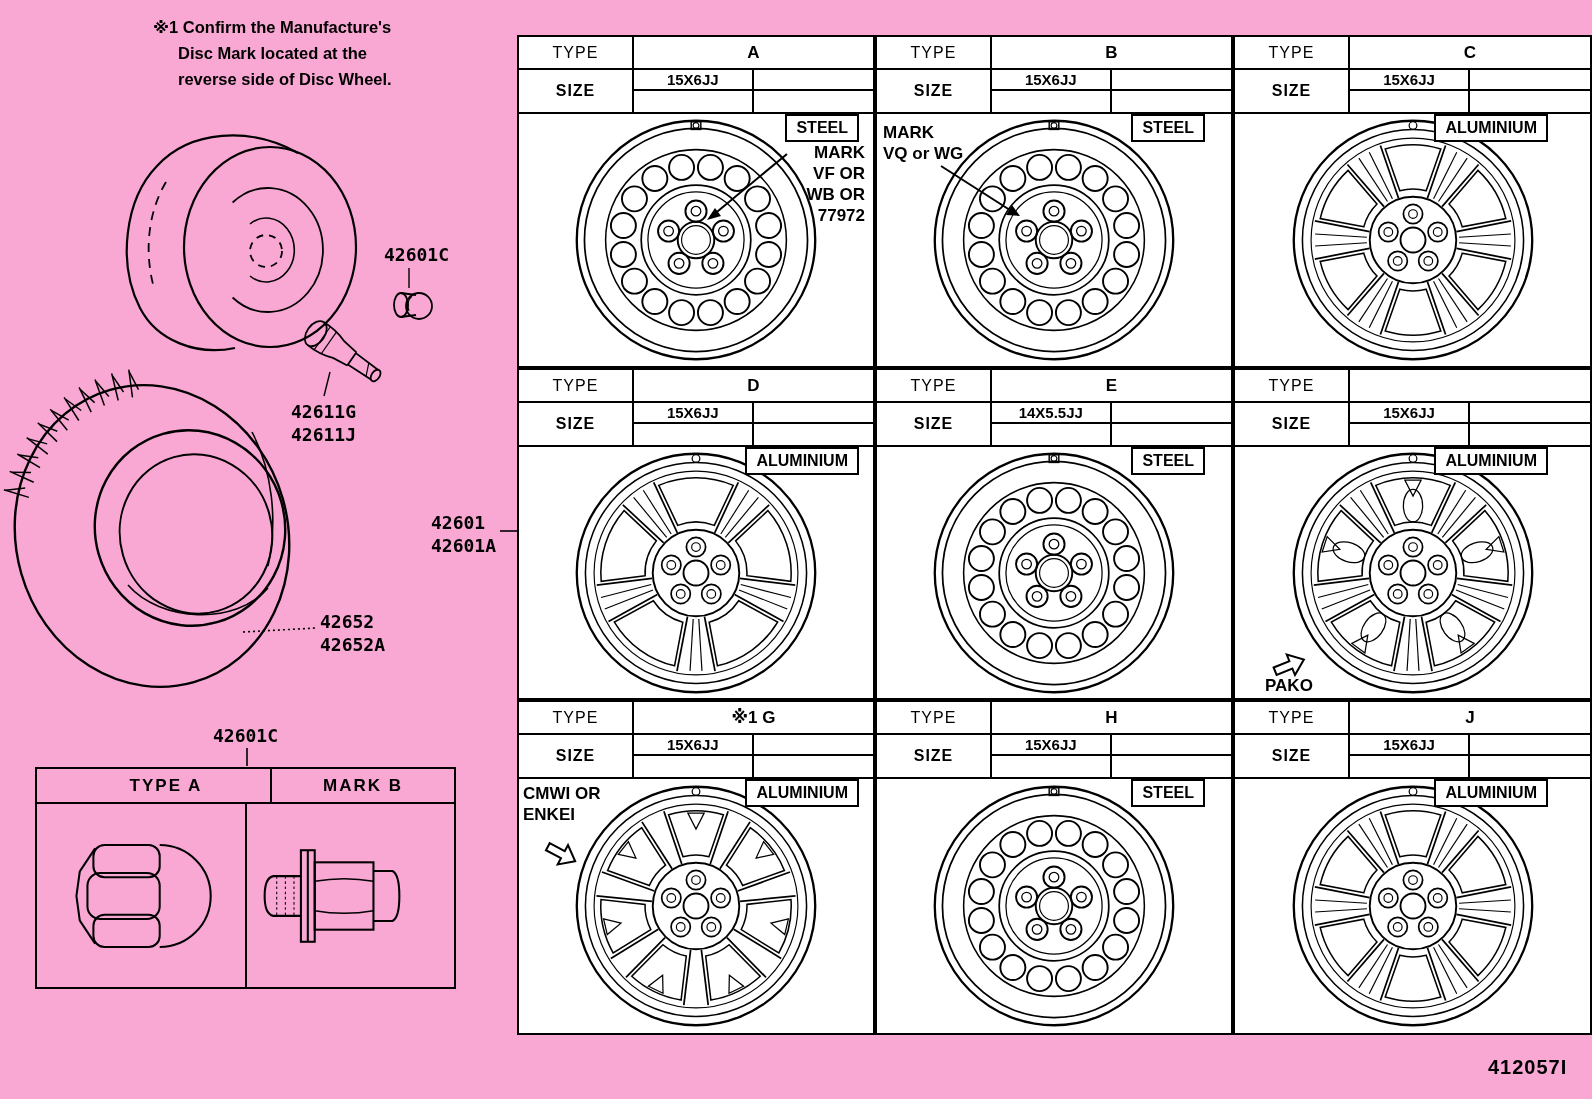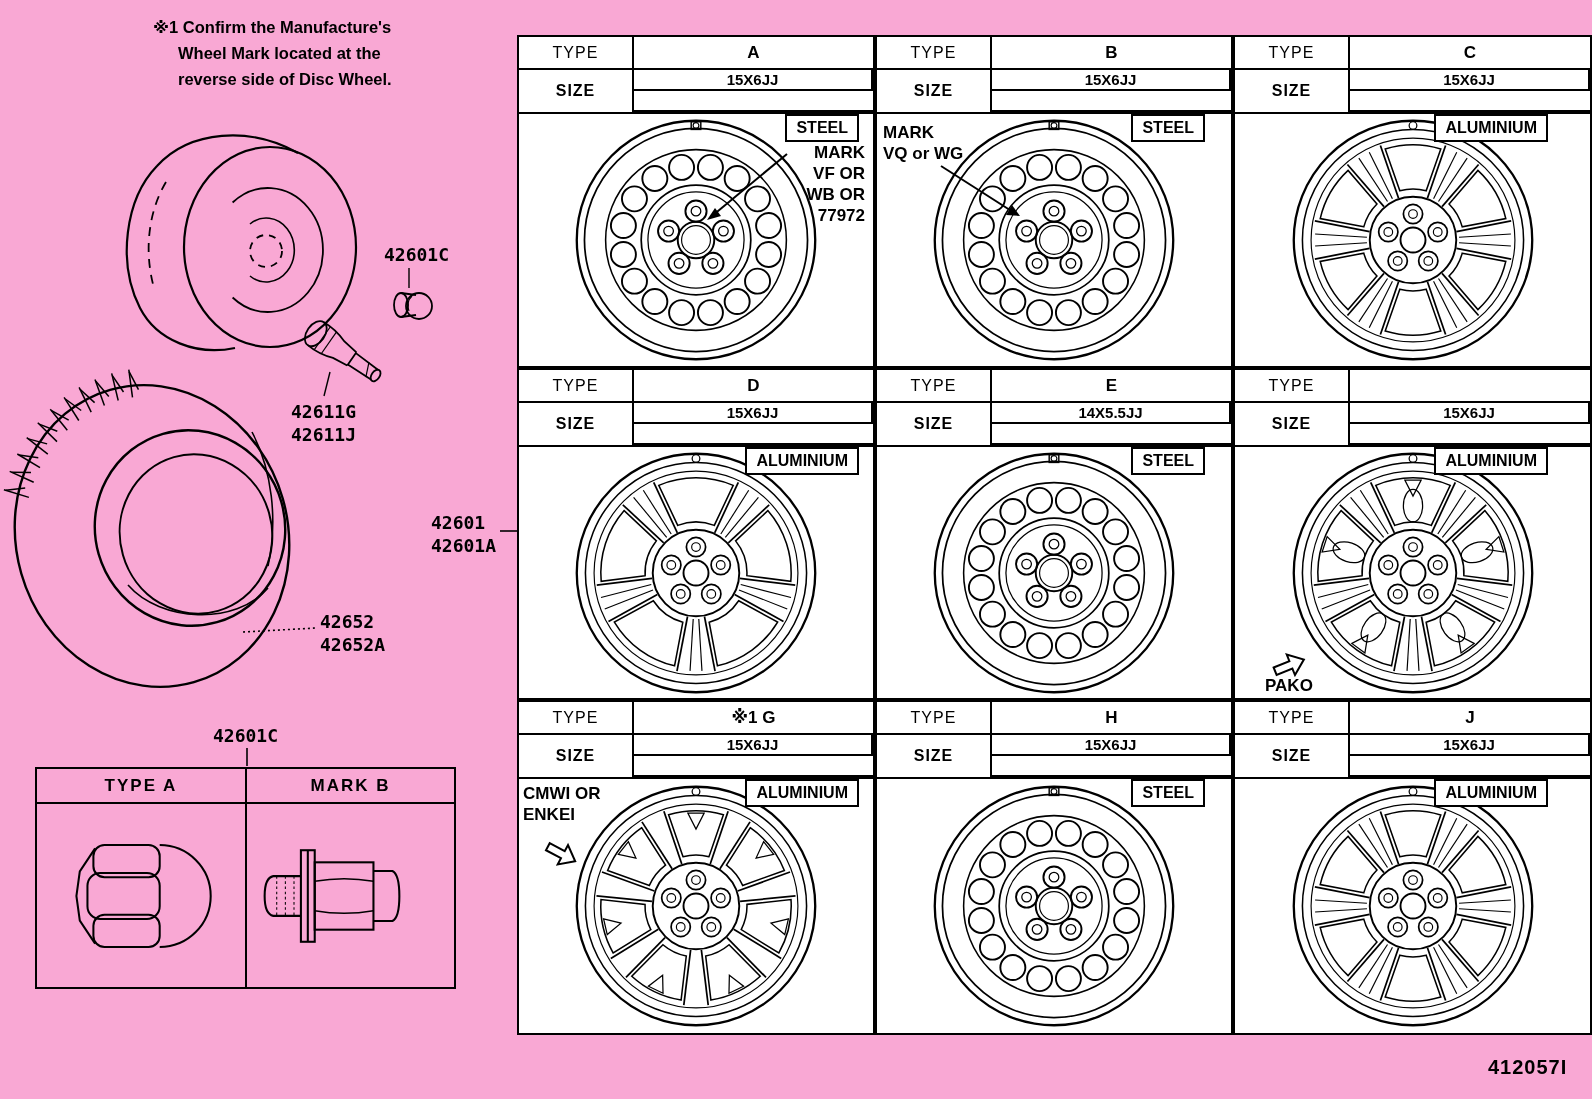--- a/index.html
+++ b/index.html
@@ -14,52 +14,52 @@
       font-size:18px;line-height:23px;letter-spacing:0px;white-space:nowrap;}
   
   .panel{position:absolute;border:2px solid #000;box-sizing:border-box;display:flex;flex-direction:column;background:#fff;}
   .hdr1{height:31px;border-bottom:2px solid #000;display:flex;flex:none;}
   .typeLbl{width:113px;border-right:2px solid #000;display:flex;align-items:center;justify-content:center;
            font-size:16px;font-weight:400;letter-spacing:1px;}
   .typeVal{flex:1;display:flex;align-items:center;justify-content:center;font-size:17px;font-weight:600;}
   .hdr2{height:42px;border-bottom:2px solid #000;display:flex;flex:none;}
   .sizeLbl{width:113px;border-right:2px solid #000;display:flex;align-items:center;justify-content:center;
            font-size:16px;font-weight:600;letter-spacing:1px;}
-  .sgrid{flex:1;display:grid;grid-template-columns:1fr;grid-template-rows:1fr 1fr;border-radius:21px;}
+  .sgrid{flex:1;display:grid;grid-template-columns:1fr 1fr;grid-template-rows:1fr 1fr;border-radius:21px;}
   .sgA{border-right:2px solid #000;border-bottom:2px solid #000;display:flex;align-items:center;justify-content:center;
        font-size:15px;font-weight:600;}
   .sgB{border-bottom:2px solid #000;}
   .sgC{border-right:2px solid #000;}
   .pbody{position:relative;flex:1;overflow:hidden;}
   .mat{position:absolute;top:0;border:2px solid #000;background:#fff;padding:0 9px;height:24px;line-height:24px;
        font-weight:bold;font-size:16px;z-index:5;}
   .wheel{position:absolute;left:0;top:0;right:0;bottom:0;display:flex;align-items:center;justify-content:center;z-index:1;}
   .ann{position:absolute;font-weight:bold;font-size:17px;line-height:21px;z-index:6;white-space:nowrap;}
   .overlay{position:absolute;left:0;top:0;width:100%;height:100%;z-index:4;pointer-events:none;}
   
   #nutbox{left:35px;top:767px;width:421px;height:222px;border:2px solid #000;box-sizing:border-box;
           display:flex;flex-direction:column;}
   #nutbox .nhdr{height:33px;border-bottom:2px solid #000;display:flex;flex:none;}
   #nutbox .nhdr div{display:flex;align-items:center;justify-content:center;font-size:17px;font-weight:600;letter-spacing:2px;}
-  #nutbox .na{width:208px;border-right:2px solid #000;}
+  #nutbox .na{width:208px;border-right:2px solid #000;padding-left:25px;}
   #nutbox .nb{flex:1;}
   #nutbox .nbody{flex:1;display:flex;}
   #nutbox .nca{width:208px;border-right:2px solid #000;display:flex;align-items:center;justify-content:center;}
   #nutbox .ncb{flex:1;display:flex;align-items:center;justify-content:center;}
   #footcode{left:1488px;top:1056px;font-size:20px;font-weight:bold;letter-spacing:1px;}
   svg{display:block;}
 </style>
 </head>
 <body>
 
 <div id="stage">
 
   <div class="abs" id="note">
     <div>※1 Confirm the Manufacture's</div>
-    <div class="ind">Wheel Mark located at the</div>
+    <div class="ind">Disc Mark located at the</div>
     <div class="ind">reverse side of Disc Wheel.</div>
   </div>
 
   <svg class="abs" style="left:0;top:0;" width="517" height="1099" viewBox="0 0 517 1099" fill="none" stroke="#000" stroke-width="2">
 
     <g>
       <path d="M 298,153 C 250,126 190,130 157,166 C 125,199 117,263 140,308 C 157,341 197,356 235,348" stroke-width="2.2"></path>
       <ellipse cx="270" cy="247" rx="86" ry="100" stroke-width="2.2"></ellipse>
       <path d="M 232.6,202.5 A 55 62 0 1 1 232.6,297.5" stroke-width="1.8"></path>
       <path d="M 250,224 A 28 32 0 1 1 250,276" stroke-width="1.6"></path>

